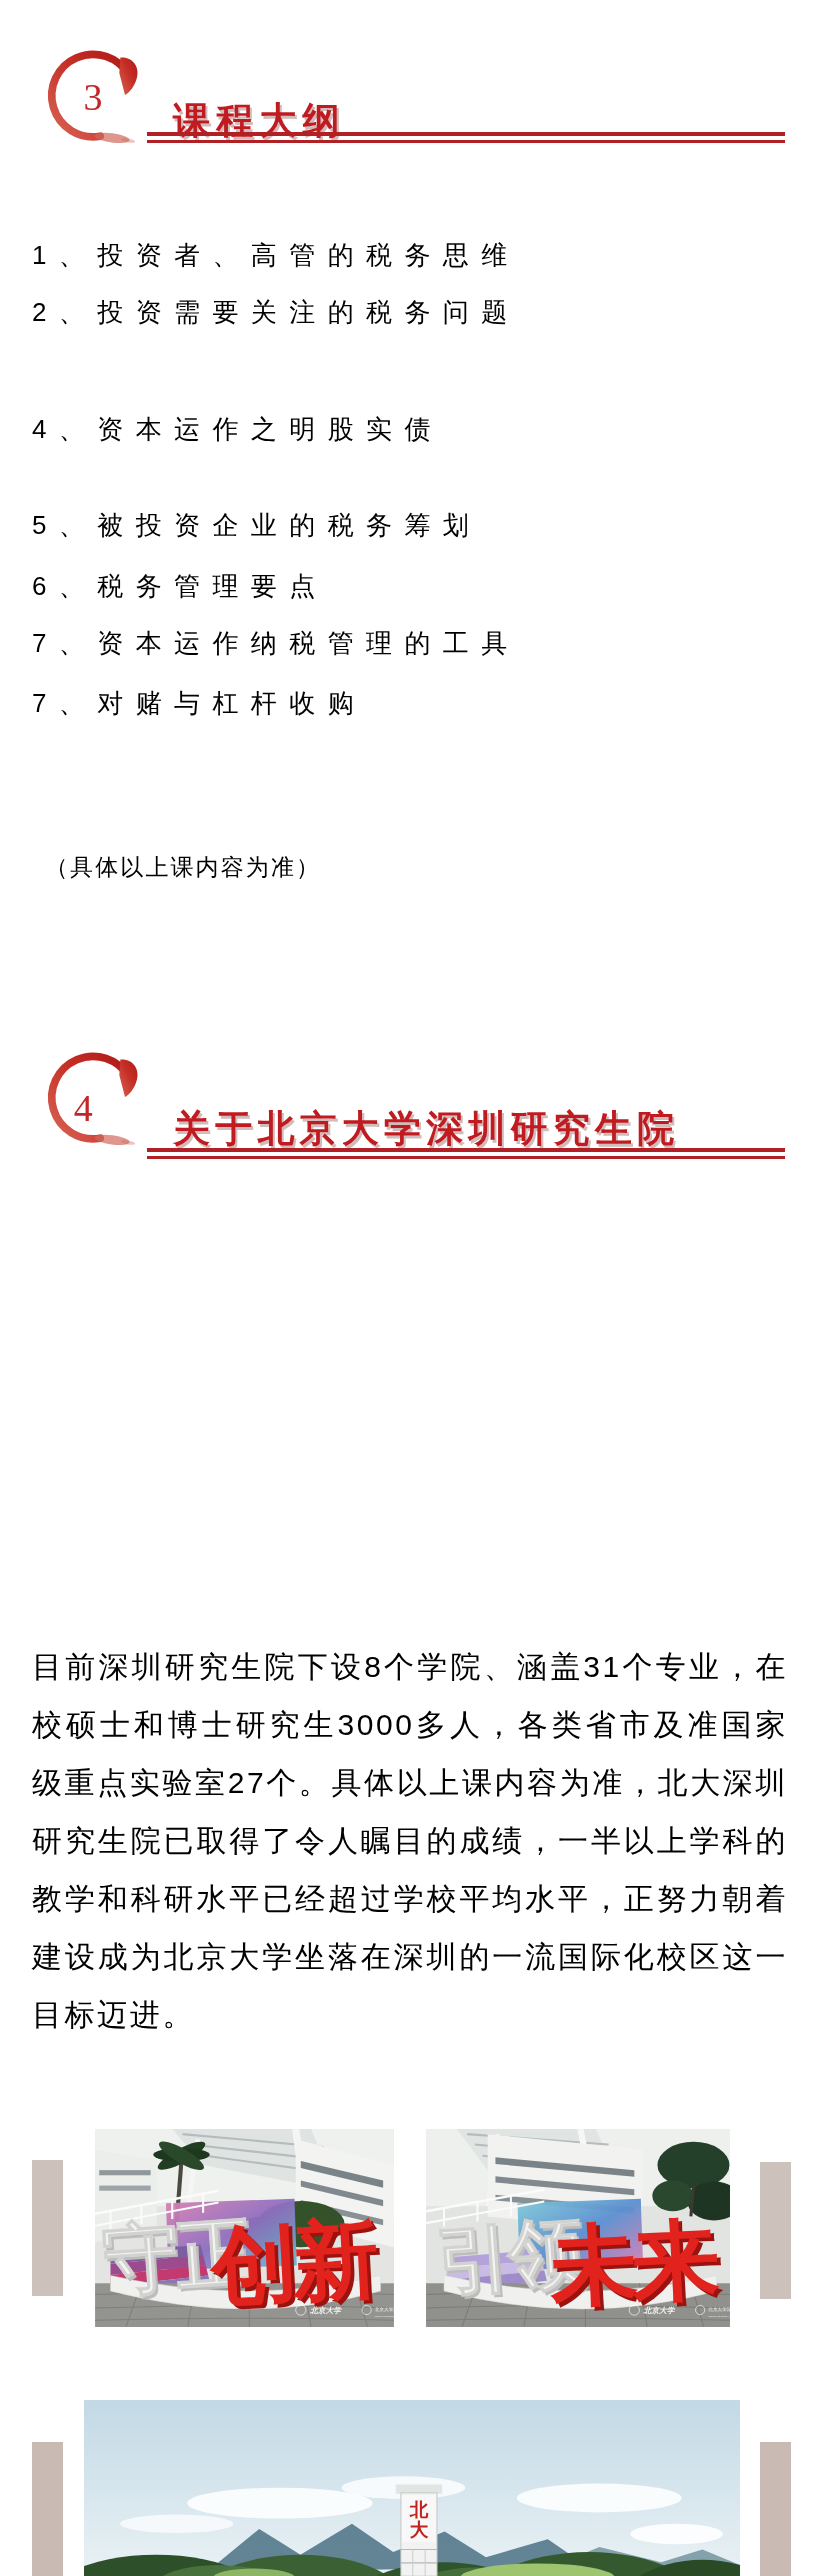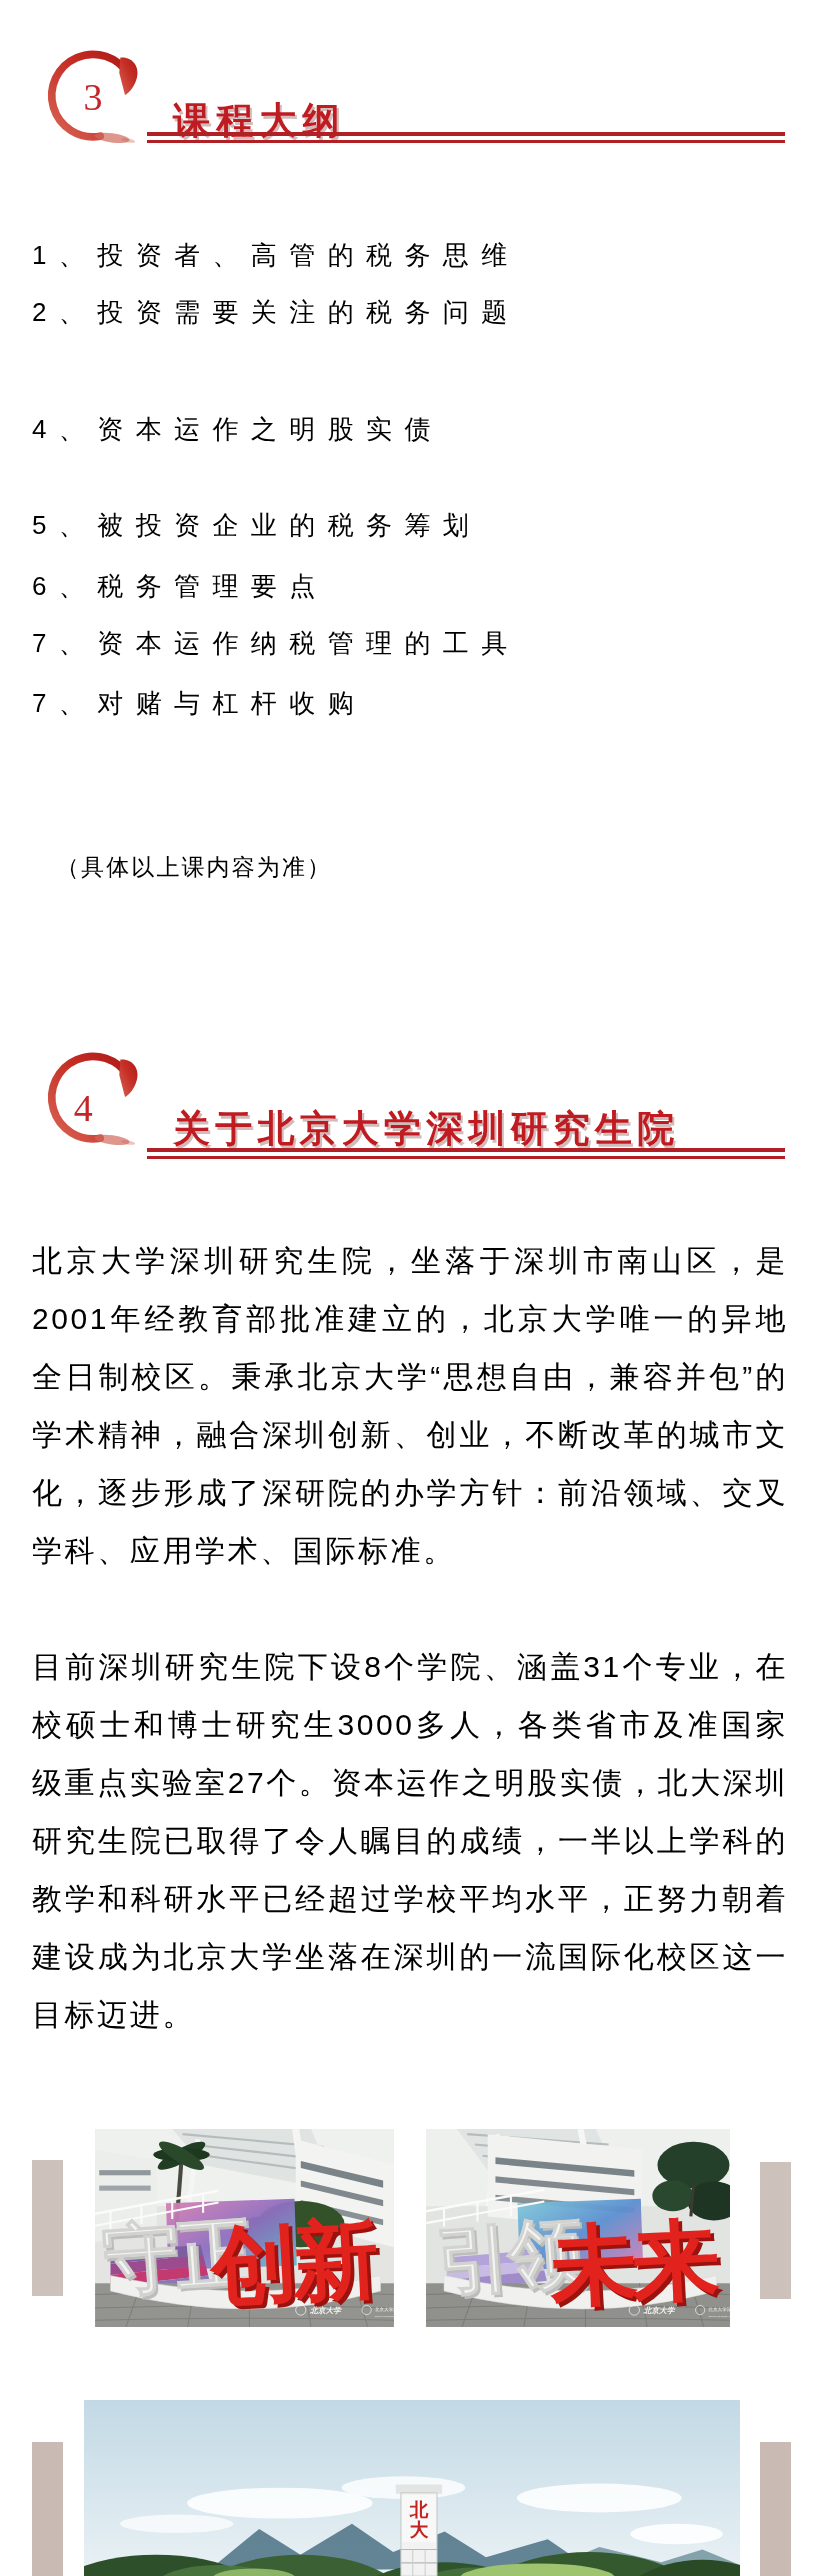--- a/index.html
+++ b/index.html
@@ -31,21 +31,21 @@
   .r3a{top:132px;}.r3b{top:140px;}
   .r4a{top:1148px;}.r4b{top:1156px;}
   
   .list-item{
     position:absolute;left:32px;font-size:26px;line-height:1;letter-spacing:12.4px;
     color:#000;white-space:nowrap;
   }
   .li1{top:242px;}.li2{top:299px;}.li3{top:357px;}.li4{top:416px;}
   .li5{top:512px;}.li6{top:573px;}.li7{top:630px;}.li8{top:690px;}
   .note{
-    position:absolute;left:56px;top:856px;font-size:23px;line-height:1;
+    position:absolute;left:45px;top:856px;font-size:23px;line-height:1;
     letter-spacing:2.1px;color:#000;white-space:nowrap;
   }
   
   .para{
     position:absolute;left:32px;width:756px;font-size:30px;line-height:58px;
     letter-spacing:2.6px;text-align:justify;color:#000;
   }
   .p1{top:1232px;}
   .p2{top:1638px;}
   
@@ -107,22 +107,21 @@
       <path d="M148,28 C172,26 186,46 180,68 C176,84 166,96 157,101 L146,58 Z" fill="url(#bg4)"></path>
       <ellipse cx="132" cy="184" rx="34" ry="9" fill="#d06a5c" opacity="0.7" transform="rotate(8 132 184)"></ellipse>
       <ellipse cx="163" cy="189" rx="14" ry="4" fill="#d06a5c" opacity="0.4" transform="rotate(10 163 189)"></ellipse>
     </svg>
     <div class="num">4</div>
   </div>
   <h2 class="sec-title t4">关于北京大学深圳研究生院</h2>
   <div class="rule thick r4a"></div>
   <div class="rule thin r4b"></div>
 
-  <div class="para p1">北京大学深圳研究生院，坐落于深圳市南山区，是2001年经教育部批准建立的，北京大学唯一的异地全日制校区。秉承北京大学“思想自由，兼容并包”的学术精神，融合深圳创新、创业，不断改革的城市文化，逐步形成了深研院的办学方针：前沿领域、交叉学科、应用学术、国际标准。</div>
-  <div class="para p2">目前深圳研究生院下设8个学院、涵盖31个专业，在校硕士和博士研究生3000多人，各类省市及准国家级重点实验室27个。资本运作之明股实债，北大深圳研究生院已取得了令人瞩目的成绩，一半以上学科的教学和科研水平已经超过学校平均水平，正努力朝着建设成为北京大学坐落在深圳的一流国际化校区这一目标迈进。</div>
+  <div class="para p2">目前深圳研究生院下设8个学院、涵盖31个专业，在校硕士和博士研究生3000多人，各类省市及准国家级重点实验室27个。具体以上课内容为准，北大深圳研究生院已取得了令人瞩目的成绩，一半以上学科的教学和科研水平已经超过学校平均水平，正努力朝着建设成为北京大学坐落在深圳的一流国际化校区这一目标迈进。</div>
 
   <div class="bar bar-tl"></div>
   <div class="bar bar-tr"></div>
   <div class="bar bar-bl"></div>
   <div class="bar bar-br"></div>
 
   <div class="photo ph1">
     <svg viewBox="0 0 581 385">
       <defs>
         <linearGradient id="ban1" x1="0" y1="0" x2="1" y2="1">

